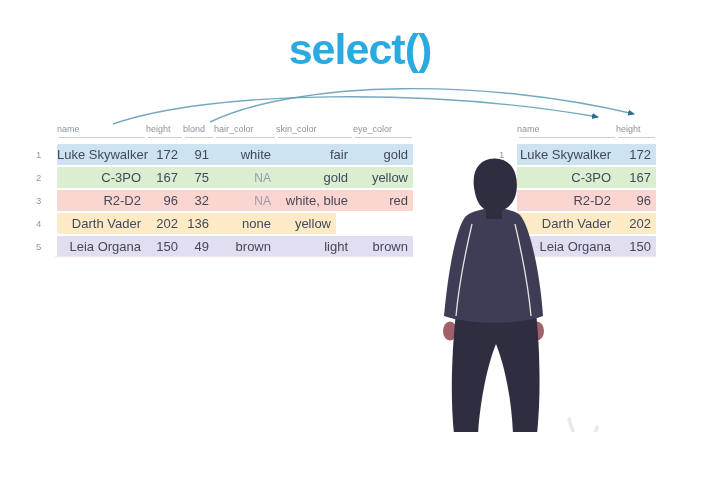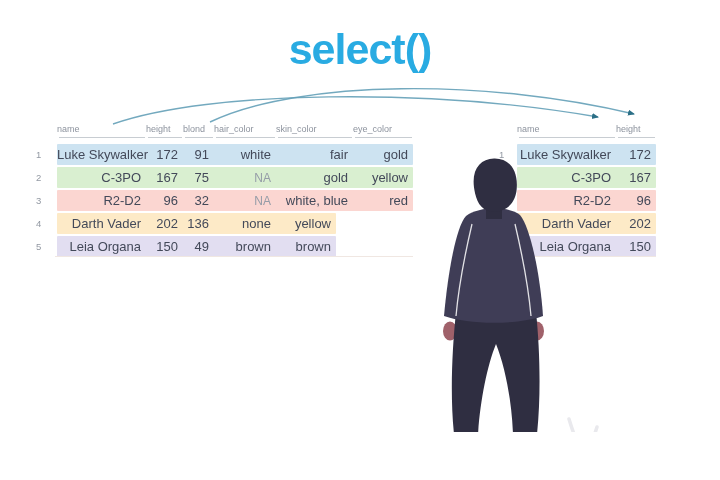--- a/index.html
+++ b/index.html
@@ -99,20 +99,21 @@
         <div class="cell w-eye">yellow</div>
       </div>
     </div>
     <div class="trow">
       <div class="rownum">5</div>
       <div class="band" style="background-color: rgb(226, 222, 241);">
         <div class="cell w-name">Leia Organa</div>
         <div class="cell w-height">150</div>
         <div class="cell w-mass">49</div>
         <div class="cell w-hair">brown</div>
+        <div class="cell w-skin">light</div>
         <div class="cell w-eye">brown</div>
       </div>
     </div>
   </div>
   <div class="baseline" style="left:55px;top:256px;width:358px;"></div>
 
   <div class="tbl" style="left:497px;top:122px;">
     <div class="hrow">
       <div class="hcell hspacer rownum rn-r"></div>
       <div class="hcell w-rname">name</div>

